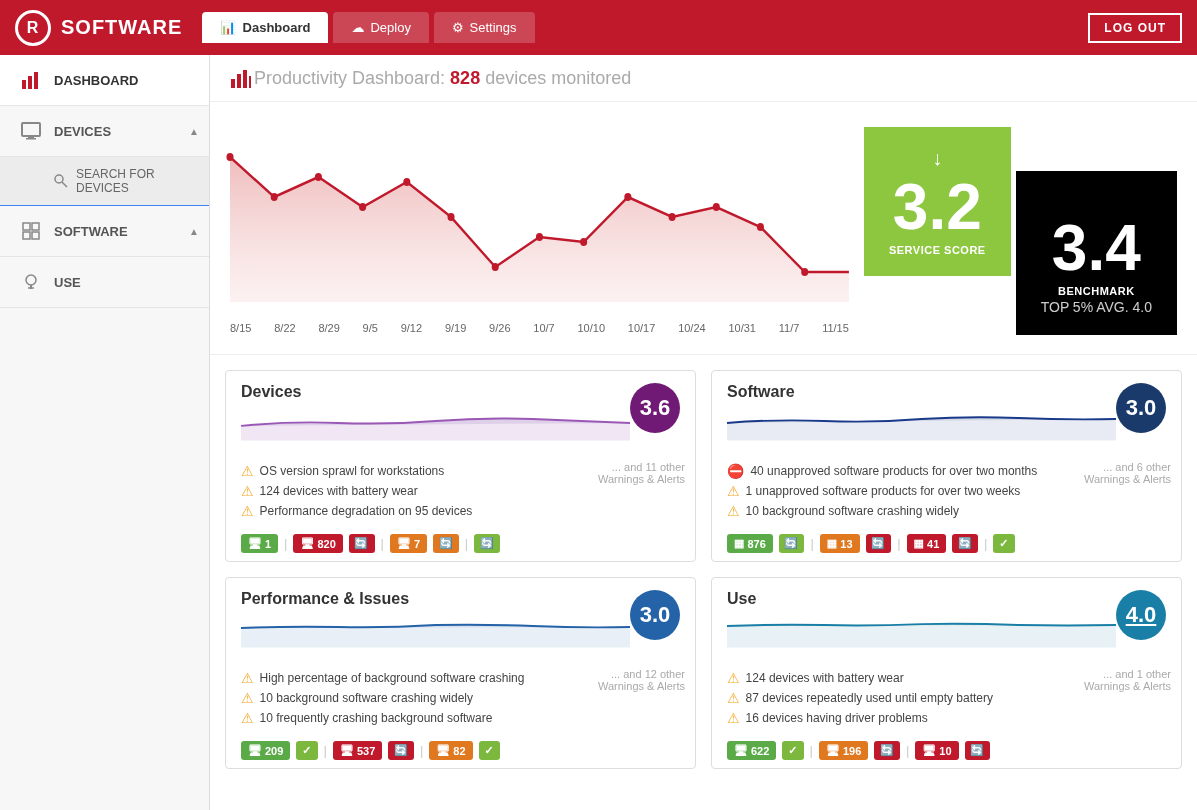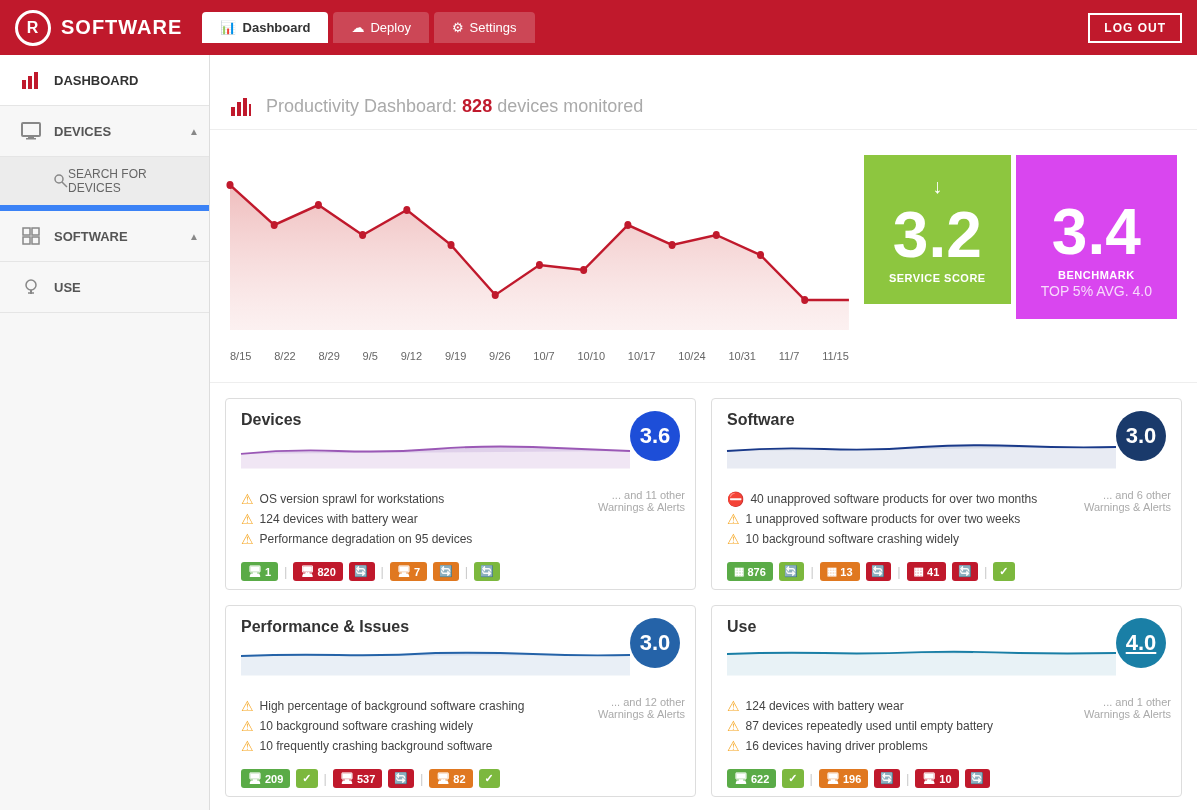--- a/index.html
+++ b/index.html
@@ -15,49 +15,49 @@
     .nav-tab:not(.active) { background: rgba(255,255,255,0.2); color: white; }
     .logout-btn { background: transparent; border: 2px solid white; color: white; padding: 6px 14px; font-size: 12px; font-weight: bold; cursor: pointer; letter-spacing: 1px; }
 
     
     .layout { display: flex; height: calc(810px - 55px); }
     .sidebar { width: 210px; background: #f7f7f7; border-right: 1px solid #ddd; flex-shrink: 0; }
     .sidebar-item { padding: 14px 20px; display: flex; align-items: center; gap: 12px; cursor: pointer; border-bottom: 1px solid #e5e5e5; font-weight: bold; font-size: 13px; color: #555; position: relative; }
     .sidebar-item.active { background: white; color: #333; }
     .sidebar-item .caret { position: absolute; right: 10px; font-size: 10px; color: #888; }
     .sidebar-icon { width: 22px; height: 22px; display: flex; align-items: center; justify-content: center; }
-    .sidebar-sub { background: #ececec; padding: 10px 8px 10px 54px; font-size: 12px; color: #666; cursor: pointer; border-bottom: 6px solid #3b82f6; display: flex; align-items: center; }
+    .sidebar-sub { background: #ececec; padding: 10px 8px 10px 54px; font-size: 12px; color: #666; cursor: pointer; border-bottom: 1px solid #3b82f6; display: flex; align-items: center; gap: 8px; }
 
     
     .main { flex: 1; overflow-y: auto; background: white; }
-    .page-header { padding: 12px 20px; border-bottom: 1px solid #eee; display: flex; align-items: center; gap: 14px; margin-top: 28px; }
+    .page-header { padding: 12px 20px; border-bottom: 1px solid #eee; display: flex; align-items: center; gap: 2px; }
     .page-title { font-size: 18px; color: #aaa; }
 
     
     .chart-area { padding: 15px 20px; display: flex; gap: 15px; border-bottom: 1px solid #eee; }
     .chart-container { flex: 1; position: relative; height: 200px; }
     .score-container { display: flex; gap: 5px; align-items: flex-start; padding-top: 10px; }
     .score-box { padding: 20px 25px; display: flex; flex-direction: column; align-items: center; justify-content: center; }
     .score-box.green { background: #8dc63f; color: white; }
-    .score-box.gray { background: #d946ef; color: white; }
+    .score-box.gray { background: #000000; color: white; margin-top: 44px; }
     .score-number { font-size: 64px; font-weight: bold; line-height: 1; }
     .score-label { font-size: 11px; font-weight: bold; text-align: center; margin-top: 5px; letter-spacing: 0.5px; }
     .score-sub { font-size: 14px; color: rgba(255,255,255,0.8); margin-top: 2px; }
     .score-arrow { font-size: 20px; margin-bottom: 5px; }
     .chart-dates { display: flex; justify-content: space-between; padding: 5px 0; font-size: 11px; color: #666; }
     .chart-scale { text-align: center; font-size: 11px; color: #999; padding: 3px 0; }
     .chart-scale a { color: #c0192c; text-decoration: none; }
 
     
     .dashboard-grid { display: grid; grid-template-columns: 1fr 1fr; gap: 15px; padding: 15px; }
     .card { background: white; border: 1px solid #ddd; border-radius: 4px; overflow: hidden; }
     .card-header { padding: 12px 15px 5px; display: flex; justify-content: space-between; align-items: flex-start; }
     .card-title { font-size: 16px; font-weight: bold; color: #333; }
     .score-badge { width: 50px; height: 50px; border-radius: 50%; display: flex; align-items: center; justify-content: center; color: white; font-size: 22px; font-weight: bold; flex-shrink: 0; }
-    .score-badge.purple { background: #1d4ed8; }
+    .score-badge.purple { background: #701a75; }
     .score-badge.dark-blue { background: #1a3a6b; }
     .score-badge.blue { background: #2563a8; }
     .score-badge.teal { background: #1a7fa6; text-decoration: underline; }
 
     .card-chart { height: 45px; margin: 0 15px 5px; position: relative; }
     .card-alerts { padding: 5px 15px; }
     .alert-row { display: flex; align-items: center; gap: 6px; padding: 2px 0; font-size: 12px; color: #444; }
     .alert-icon { color: #f5a623; font-size: 14px; }
     .alert-icon.red { color: #c0192c; }
     .card-badges { display: flex; gap: 6px; padding: 8px 15px; flex-wrap: wrap; align-items: center; }

